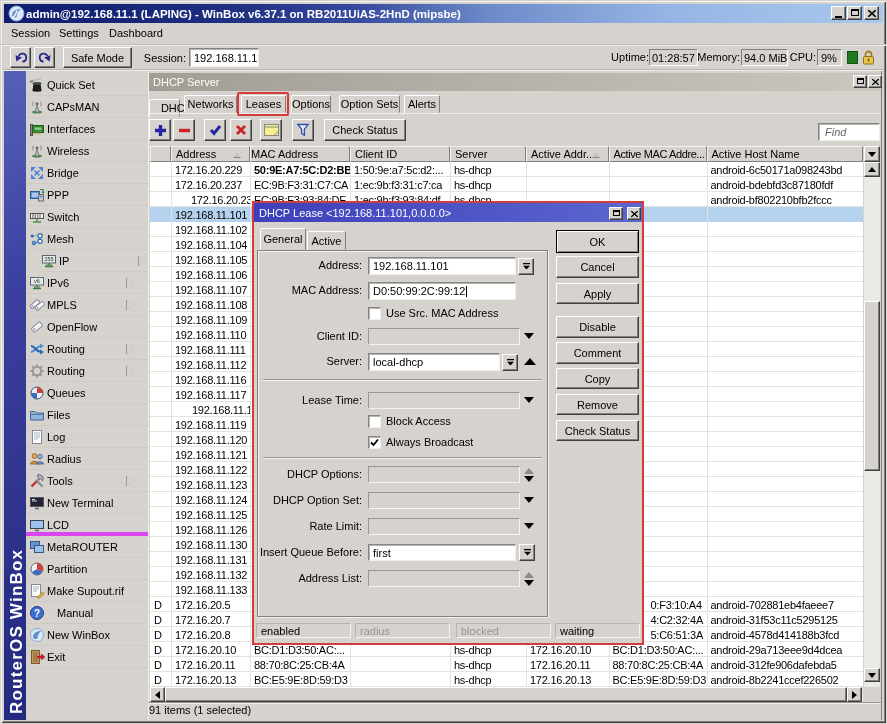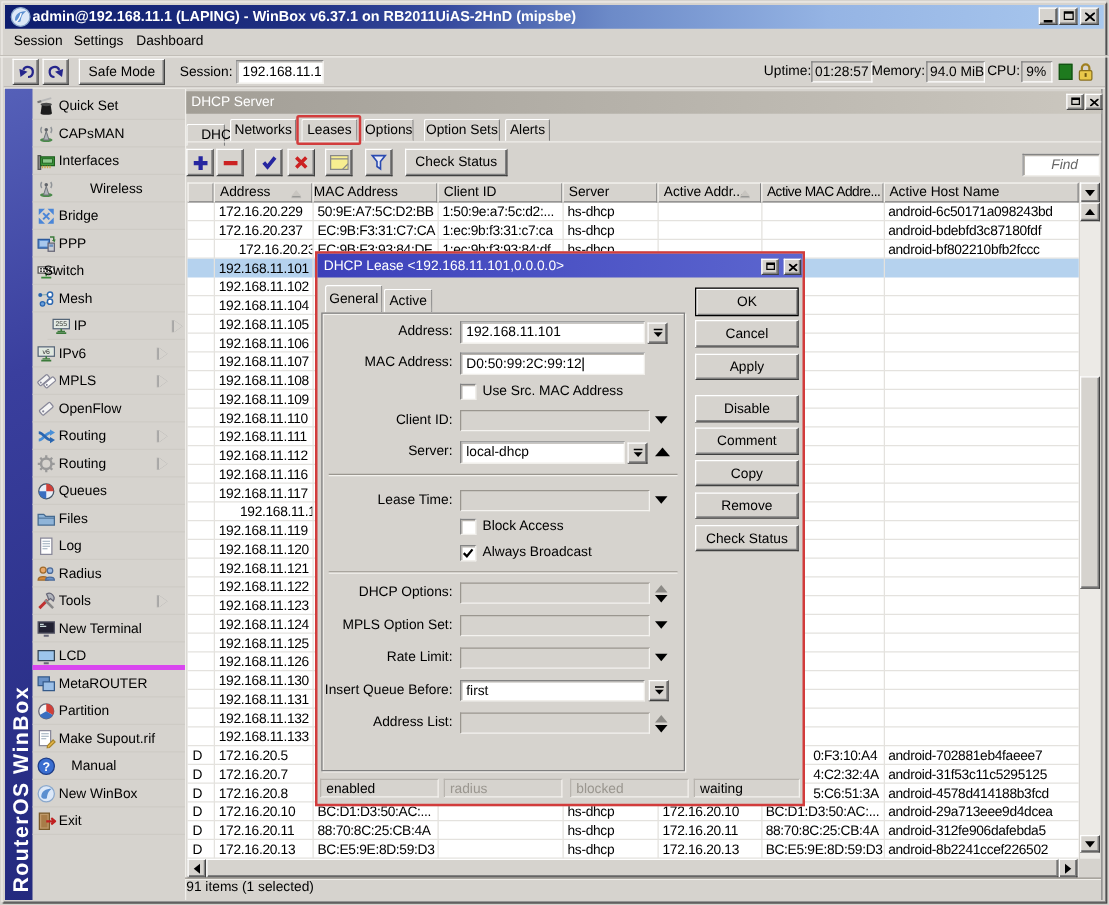--- a/index.html
+++ b/index.html
@@ -107,21 +107,21 @@
 <div style="position:absolute;left:21px;top:0;height:22px;display:flex;align-items:center;">Interfaces</div>
 </div>
 <div class="a" style="left:26px;top:139.5px;width:122px;height:22px;border-bottom:1px solid #cecbc5;">
 <div style="position:absolute;left:3px;top:3px;width:16px;height:16px;"><svg width="16" height="16" viewBox="0 0 16 16">
         <ellipse cx="8" cy="13" rx="5" ry="1.6" fill="#4a8a4a"></ellipse>
         <path d="M8,6 L10.2,13 L5.8,13 Z" fill="#b0b4ba" stroke="#70747a" stroke-width="0.8"></path>
         <circle cx="8" cy="4.8" r="1.4" fill="#60646a"></circle>
         <path d="M4.4,2.6 Q2.8,5 4.4,7.4" stroke="#909498" stroke-width="1.1" fill="none"></path>
         <path d="M11.6,2.6 Q13.2,5 11.6,7.4" stroke="#909498" stroke-width="1.1" fill="none"></path>
       </svg></div>
-<div style="position:absolute;left:21px;top:0;height:22px;display:flex;align-items:center;margin-left:25px;">Wireless</div>
+<div style="position:absolute;left:21px;top:0;height:22px;display:flex;align-items:center;">Wireless</div>
 </div>
 <div class="a" style="left:26px;top:161.5px;width:122px;height:22px;border-bottom:1px solid #cecbc5;">
 <div style="position:absolute;left:3px;top:3px;width:16px;height:16px;"><svg width="16" height="16" viewBox="0 0 16 16">
         <path d="M5.5,5.5 L10.5,10.5 M10.5,5.5 L5.5,10.5" stroke="#4a86d8" stroke-width="1.6"></path>
         <path d="M2,2 L7,2 L2,7 Z" fill="#4a86d8"></path>
         <path d="M14,2 L9,2 L14,7 Z" fill="#4a86d8"></path>
         <path d="M2,14 L2,9 L7,14 Z" fill="#4a86d8"></path>
         <path d="M14,14 L14,9 L9,14 Z" fill="#4a86d8"></path>
       </svg></div>
 <div style="position:absolute;left:21px;top:0;height:22px;display:flex;align-items:center;">Bridge</div>
@@ -137,21 +137,21 @@
       </svg></div>
 <div style="position:absolute;left:21px;top:0;height:22px;display:flex;align-items:center;">PPP</div>
 </div>
 <div class="a" style="left:26px;top:205.5px;width:122px;height:22px;border-bottom:1px solid #cecbc5;">
 <div style="position:absolute;left:3px;top:3px;width:16px;height:16px;"><svg width="16" height="16" viewBox="0 0 16 16">
         <rect x="1.5" y="4.5" width="13" height="5" fill="#f2f0ec" stroke="#555"></rect>
         <path d="M3,6 h1.6 M5.4,6 h1.6 M7.8,6 h1.6 M10.2,6 h1.6 M3,8 h1.6 M5.4,8 h1.6 M7.8,8 h1.6 M10.2,8 h1.6" stroke="#444" stroke-width="1.1"></path>
         <path d="M8,9.5 L8,12" stroke="#3a8a3a" stroke-width="1.2"></path>
         <path d="M4,13 L12,13" stroke="#3a8a3a" stroke-width="1.4"></path>
       </svg></div>
-<div style="position:absolute;left:9px;top:0;height:22px;display:flex;align-items:center;">Switch</div>
+<div style="position:absolute;left:21px;top:0;height:22px;display:flex;align-items:center;">Switch</div>
 </div>
 <div class="a" style="left:26px;top:227.5px;width:122px;height:22px;border-bottom:1px solid #cecbc5;">
 <div style="position:absolute;left:3px;top:3px;width:16px;height:16px;"><svg width="16" height="16" viewBox="0 0 16 16">
         <path d="M4,5 L10.5,4.5 M10.5,6.5 L10.5,9 M10,10.5 L6,12" stroke="#8aa" stroke-width="0.9"></path>
         <circle cx="3.2" cy="5" r="1.6" fill="#2a66b0"></circle>
         <circle cx="11" cy="4.7" r="2.1" fill="#fff" stroke="#2a66b0" stroke-width="1.2"></circle>
         <circle cx="11" cy="10.3" r="2.1" fill="#fff" stroke="#2a66b0" stroke-width="1.2"></circle>
         <circle cx="5" cy="12" r="1.8" fill="#6aa0dc" stroke="#2a66b0"></circle>
       </svg></div>
 <div style="position:absolute;left:21px;top:0;height:22px;display:flex;align-items:center;">Mesh</div>
@@ -363,36 +363,36 @@
       <path d="M0.5,3 L14.5,3" stroke="#888"></path>
       <path d="M10,11.5 L14.5,7" stroke="#888"></path>
     </svg>
   </div>
 <div class="a raised ctr" style="left:292px;top:119px;width:22px;height:22px;">
     <svg width="14" height="14" viewBox="0 0 14 14">
       <path d="M1.8,1.5 L12.2,1.5 L8.4,6.2 L8.4,12.2 L5.6,10.2 L5.6,6.2 Z" fill="#e8ecf8" stroke="#2a4ab0" stroke-width="1.3"></path>
     </svg>
   </div>
 <div class="a raised btn" style="left:324px;top:119px;width:82px;height:22px;">Check Status</div>
-<div class="a sunken lbl" style="left:818px;top:123px;width:62px;height:18px;padding-left:22px;background:#fff;color:#666;font-style:italic;">Find</div>
+<div class="a sunken lbl" style="left:818px;top:123px;width:62px;height:18px;padding-left:6px;background:#fff;color:#666;font-style:italic;">Find</div>
 <div class="a" style="left:150px;top:146px;width:713px;height:541px;background:#fff;"></div>
 <div class="a lbl" style="left:150px;top:146px;width:21px;height:16px;background:#d6d3ce;border:1px solid;border-color:#f4f2ee #808080 #808080 #f4f2ee;padding-left:4px;white-space:nowrap;overflow:hidden;"></div>
 <div class="a lbl" style="left:171px;top:146px;width:79px;height:16px;background:#d6d3ce;border:1px solid;border-color:#f4f2ee #808080 #808080 #f4f2ee;padding-left:4px;white-space:nowrap;overflow:hidden;">Address<div style="position:absolute;right:8px;top:5px;width:0;height:0;border-left:4px solid transparent;border-right:4px solid transparent;border-bottom:5px solid #c8c5c0;filter:drop-shadow(0 1px 0 #888);"></div></div>
 <div class="a lbl" style="left:250px;top:146px;width:100px;height:16px;background:#d6d3ce;border:1px solid;border-color:#f4f2ee #808080 #808080 #f4f2ee;padding-left:0;white-space:nowrap;overflow:hidden;">MAC Address</div>
 <div class="a lbl" style="left:350px;top:146px;width:100px;height:16px;background:#d6d3ce;border:1px solid;border-color:#f4f2ee #808080 #808080 #f4f2ee;padding-left:4px;white-space:nowrap;overflow:hidden;">Client ID</div>
 <div class="a lbl" style="left:450px;top:146px;width:76px;height:16px;background:#d6d3ce;border:1px solid;border-color:#f4f2ee #808080 #808080 #f4f2ee;padding-left:4px;white-space:nowrap;overflow:hidden;">Server</div>
 <div class="a lbl" style="left:526px;top:146px;width:82.5px;height:16px;background:#d6d3ce;border:1px solid;border-color:#f4f2ee #808080 #808080 #f4f2ee;padding-left:4px;white-space:nowrap;overflow:hidden;">Active Addr...<div style="position:absolute;right:8px;top:5px;width:0;height:0;border-left:4px solid transparent;border-right:4px solid transparent;border-bottom:5px solid #c8c5c0;filter:drop-shadow(0 1px 0 #888);"></div></div>
 <div class="a lbl" style="left:608.5px;top:146px;width:98px;height:16px;background:#d6d3ce;border:1px solid;border-color:#f4f2ee #808080 #808080 #f4f2ee;padding-left:4px;white-space:nowrap;overflow:hidden;">
     <span style="letter-spacing:-0.4px">Active MAC Addre...</span>
   </div>
 <div class="a lbl" style="left:706.5px;top:146px;width:156.5px;height:16px;background:#d6d3ce;border:1px solid;border-color:#f4f2ee #808080 #808080 #f4f2ee;padding-left:4px;white-space:nowrap;overflow:hidden;">Active Host Name</div>
 <div class="a" style="left:150px;top:162px;width:713px;height:15px;">
 <div style="position:absolute;left:0px;top:0;width:21px;height:15px;display:flex;align-items:center;padding-left:4px;white-space:nowrap;overflow:hidden;letter-spacing:-0.25px;"></div>
 <div style="position:absolute;left:21px;top:0;width:79px;height:15px;display:flex;align-items:center;padding-left:4px;white-space:nowrap;overflow:hidden;letter-spacing:-0.25px;">172.16.20.229</div>
-<div style="position:absolute;left:100px;top:0;width:100px;height:15px;display:flex;align-items:center;padding-left:4px;white-space:nowrap;overflow:hidden;letter-spacing:-0.25px;">50:9E:A7:5C:D2:BB</div>
+<div style="position:absolute;left:100px;top:0;width:100px;height:15px;display:flex;align-items:center;padding-left:4px;white-space:nowrap;overflow:hidden;letter-spacing:-0.25px;font-weight:bold;">50:9E:A7:5C:D2:BB</div>
 <div style="position:absolute;left:200px;top:0;width:100px;height:15px;display:flex;align-items:center;padding-left:4px;white-space:nowrap;overflow:hidden;letter-spacing:-0.25px;">1:50:9e:a7:5c:d2:...</div>
 <div style="position:absolute;left:300px;top:0;width:76px;height:15px;display:flex;align-items:center;padding-left:4px;white-space:nowrap;overflow:hidden;letter-spacing:-0.25px;">hs-dhcp</div>
 <div style="position:absolute;left:376px;top:0;width:82.5px;height:15px;display:flex;align-items:center;padding-left:4px;white-space:nowrap;overflow:hidden;letter-spacing:-0.25px;"></div>
 <div style="position:absolute;left:458.5px;top:0;width:98px;height:15px;display:flex;align-items:center;padding-left:4px;white-space:nowrap;overflow:hidden;letter-spacing:-0.25px;"></div>
 <div style="position:absolute;left:556.5px;top:0;width:156.5px;height:15px;display:flex;align-items:center;padding-left:4px;white-space:nowrap;overflow:hidden;letter-spacing:-0.25px;">android-6c50171a098243bd</div>
 <div style="position:absolute;left:0;bottom:0;width:713px;height:1px;background:#e4e2de;"></div>
 </div>
 <div class="a" style="left:150px;top:177px;width:713px;height:15px;">
 <div style="position:absolute;left:0px;top:0;width:21px;height:15px;display:flex;align-items:center;padding-left:4px;white-space:nowrap;overflow:hidden;letter-spacing:-0.25px;"></div>
 <div style="position:absolute;left:21px;top:0;width:79px;height:15px;display:flex;align-items:center;padding-left:4px;white-space:nowrap;overflow:hidden;letter-spacing:-0.25px;">172.16.20.237</div>
@@ -840,21 +840,21 @@
 <div class="a sunken ctr" style="left:368px;top:436px;width:13px;height:13px;background:#fff;">
     <svg width="9" height="9" viewBox="0 0 9 9">
       <path d="M1,4.5 L3.5,7 L8,1.5" stroke="#000" stroke-width="1.8" fill="none"></path>
     </svg>
   </div>
 <div class="a lbl" style="left:386px;top:434px;height:16px;">Always Broadcast</div>
 <div class="a" style="left:258px;top:466px;width:104px;height:16px;display:flex;align-items:center;justify-content:flex-end;color:#000;">DHCP Options:</div>
 <div class="a dis" style="left:368px;top:466px;width:152px;height:17px;"></div>
 <div class="a" style="left:523.5px;top:468px;width:0;height:0;border-left:5.5px solid transparent;border-right:5.5px solid transparent;border-bottom:6.5px solid #8c8a86;"></div>
 <div class="a" style="left:523.5px;top:476px;width:0;height:0;border-left:5.5px solid transparent;border-right:5.5px solid transparent;border-top:6.5px solid #000;"></div>
-<div class="a" style="left:258px;top:492px;width:104px;height:16px;display:flex;align-items:center;justify-content:flex-end;color:#000;">MPLS Option Set:</div>
+<div class="a" style="left:258px;top:492px;width:104px;height:16px;display:flex;align-items:center;justify-content:flex-end;color:#000;">DHCP Option Set:</div>
 <div class="a dis" style="left:368px;top:492px;width:152px;height:17px;"></div>
 <div class="a" style="left:523.5px;top:497px;width:0;height:0;border-left:5.5px solid transparent;border-right:5.5px solid transparent;border-top:6.5px solid #000;"></div>
 <div class="a" style="left:258px;top:518px;width:104px;height:16px;display:flex;align-items:center;justify-content:flex-end;color:#000;">Rate Limit:</div>
 <div class="a dis" style="left:368px;top:518px;width:152px;height:17px;"></div>
 <div class="a" style="left:523.5px;top:523px;width:0;height:0;border-left:5.5px solid transparent;border-right:5.5px solid transparent;border-top:6.5px solid #000;"></div>
 <div class="a" style="left:258px;top:544px;width:104px;height:16px;display:flex;align-items:center;justify-content:flex-end;color:#000;">Insert Queue Before:</div>
 <div class="a sunken lbl" style="left:368px;top:544px;width:148px;height:17px;padding-left:4px;background:#fff;">first</div>
 <div class="a raised ctr" style="left:519px;top:544px;width:16px;height:17px;">
     <svg width="9" height="9" viewBox="0 0 9 9">
       <path d="M1,1.6 L8,1.6" stroke="#000" stroke-width="1.3"></path>

